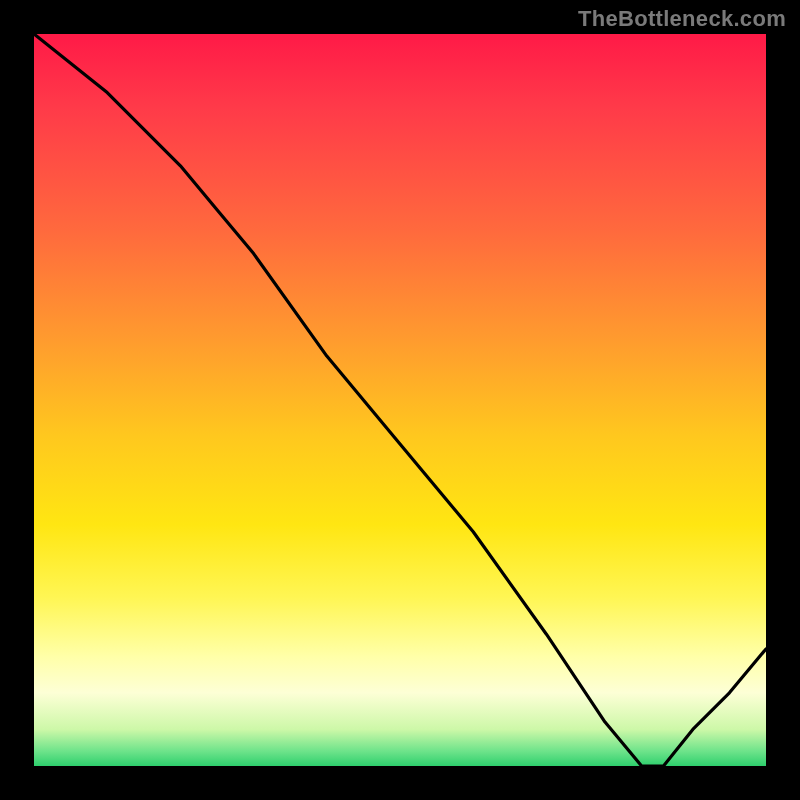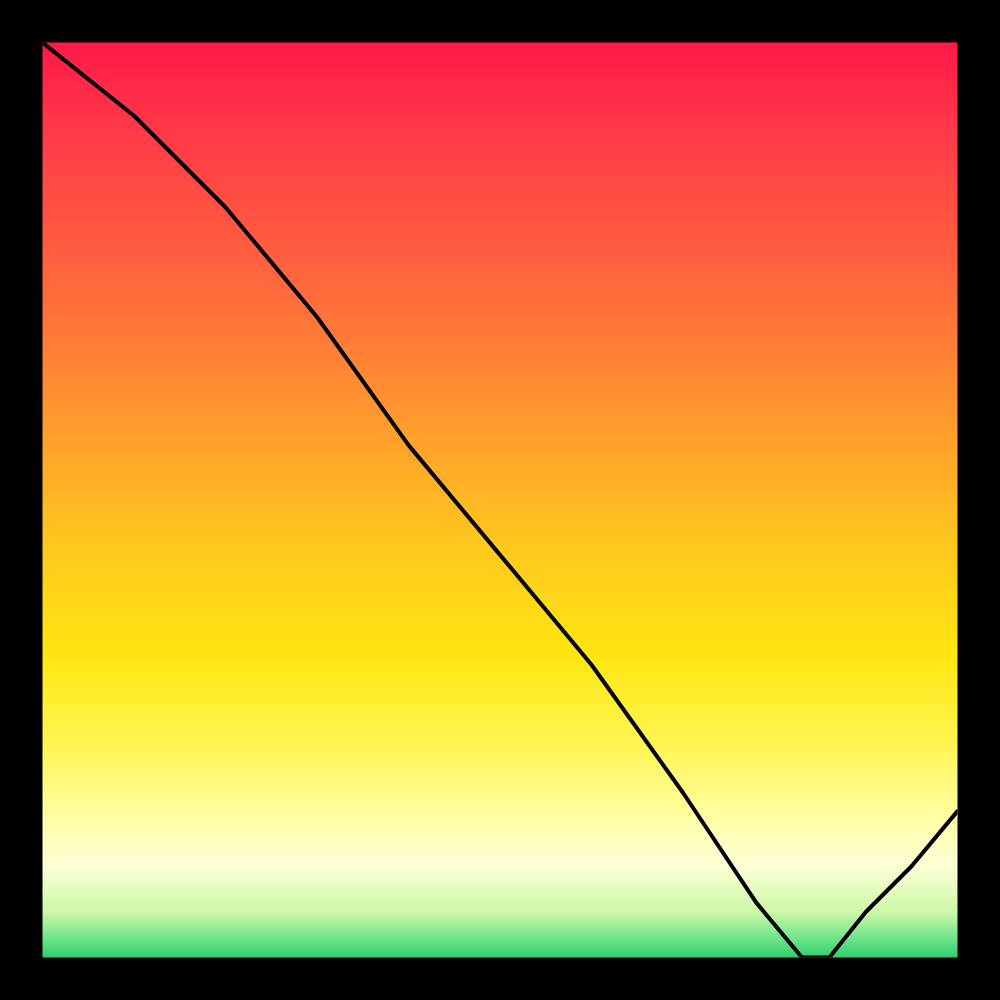--- a/index.html
+++ b/index.html
@@ -65,20 +65,21 @@
     letter-spacing: 0.5px;
     white-space: nowrap;
     user-select: none;
   }
 </style>
 </head>
 <body>
 
 <div id="container">
 
+  <div id="watermark">TheBottleneck.com</div>
 
   <div id="plot-area">
 
     <svg class="curve" viewBox="0 0 732 732" preserveAspectRatio="none">
       <path id="curve-path" fill="none" stroke="#000000" stroke-width="3.2" stroke-linejoin="round" stroke-linecap="round" d="M0.0 0.0 L73.2 58.6 L146.4 131.8 L183.0 175.7 L219.6 219.6 L292.8 322.1 L366.0 409.9 L439.2 497.8 L512.4 600.2 L571.0 688.1 L607.6 732.0 L629.5 732.0 L658.8 695.4 L695.4 658.8 L732.0 614.9"></path>
     </svg>
 
     <div id="baseline-label" style="left: 560.24px; top: 718px;"></div>
   </div>
 

